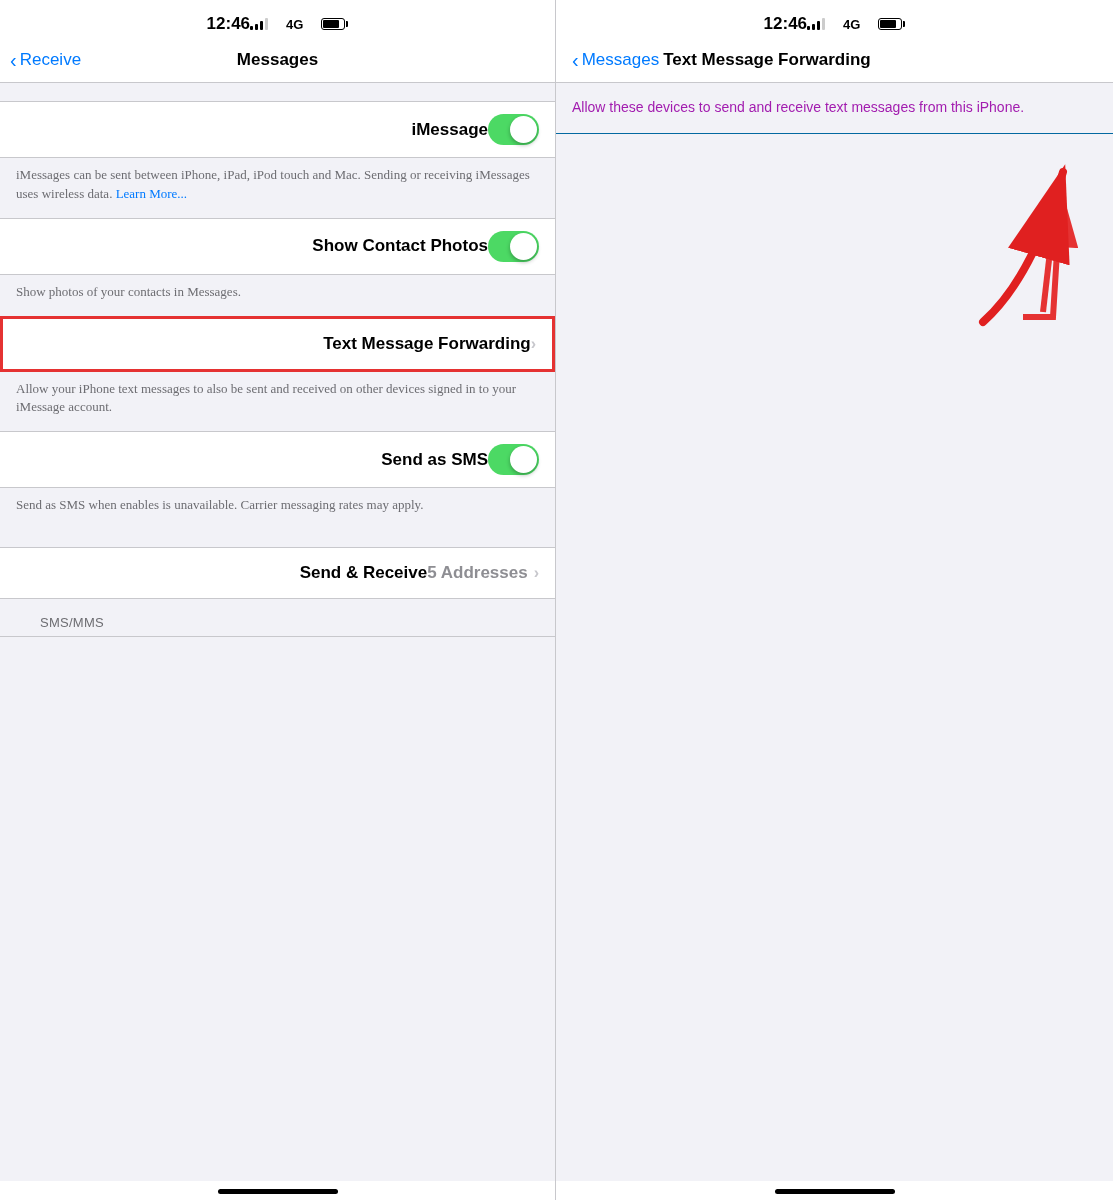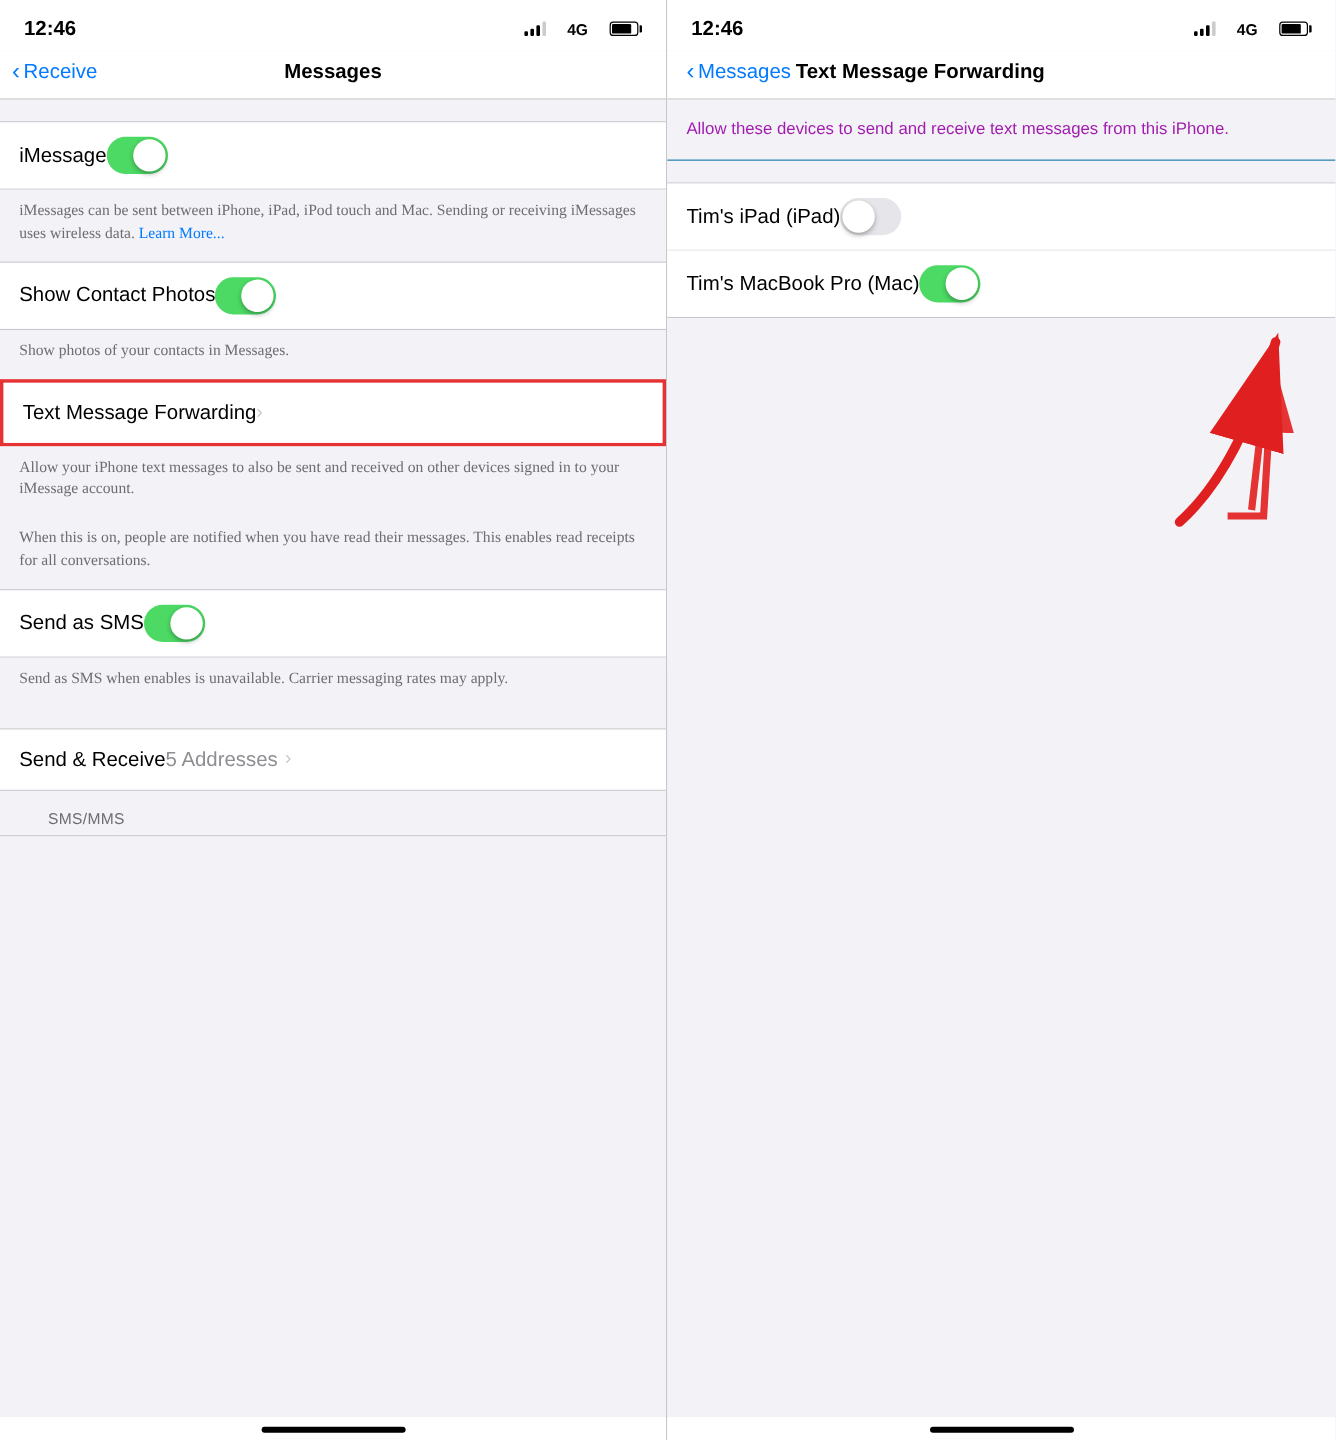--- a/index.html
+++ b/index.html
@@ -20,21 +20,21 @@
       border-right: 1px solid #c8c8cc;
     }
     .phone-panel.right-panel {
       width: 557px;
       border-right: none;
     }
 
     
     .status-bar {
       display: flex;
-      justify-content: space-between;
+      justify-content: center;
       align-items: center;
       padding: 14px 20px 8px 20px;
       background: #fff;
     }
     .status-time {
       font-size: 17px;
       font-weight: 600;
       color: #000;
     }
     .status-icons {
@@ -152,25 +152,26 @@
       background: #fff;
       border-top: 1px solid #c8c8cc;
       border-bottom: 1px solid #c8c8cc;
       margin-bottom: 0;
     }
 
     
     .settings-row {
       display: flex;
       align-items: center;
-      justify-content: flex-start;
+      justify-content: flex-end;
       padding: 12px 16px;
       background: #fff;
       border-bottom: 1px solid #e5e5ea;
       min-height: 50px;
+      font-weight: bold;
     }
     .settings-row:last-child {
       border-bottom: none;
     }
     .settings-row-label {
       font-size: 17px;
       color: #000;
     }
     .settings-row-value {
       display: flex;
@@ -333,23 +334,20 @@
         <span class="settings-row-label">Text Message Forwarding</span>
         <div class="settings-row-value">
           <span class="chevron-right">›</span>
         </div>
       </div>
     </div>
     <div class="description-text">
       Allow your iPhone text messages to also be sent and received on other devices signed in to your iMessage account.
     </div>
 
-    <div class="description-text">
-      When this is on, people are notified when you have read their messages. This enables read receipts for all conversations.
-    </div>
 
     <div class="settings-group">
       <div class="settings-row">
         <span class="settings-row-label">Send as SMS</span>
         <div class="toggle on">
           <div class="toggle-knob"></div>
         </div>
       </div>
     </div>
     <div class="description-text">
@@ -404,36 +402,20 @@
       <span class="nav-back-chevron">‹</span>
       <span class="nav-back-text">Messages</span>
     </div>
     <span class="nav-page-title">Text Message Forwarding</span>
   </div>
 
   <div class="content">
     <div class="right-description">Allow these devices to send and receive text messages from this iPhone.</div>
 
     <div class="section-spacer"></div>
-    <div class="settings-group">
-
-      <div class="settings-row">
-        <span class="settings-row-label">Tim's iPad (iPad)</span>
-        <div class="toggle off">
-          <div class="toggle-knob"></div>
-        </div>
-      </div>
-
-      <div class="settings-row" style="border-bottom:none;">
-        <span class="settings-row-label">Tim's MacBook Pro (Mac)</span>
-        <div class="toggle on">
-          <div class="toggle-knob"></div>
-        </div>
-      </div>
-    </div>
 
     <div style="position:relative; height:200px; background:#f2f2f7;">
       <svg width="140" height="160" style="position:absolute; right:30px; top:10px;" viewBox="0 0 140 160">
 
         <defs>
           <marker id="arrowhead" markerWidth="10" markerHeight="7" refX="10" refY="3.5" orient="auto">
             <polygon points="0 0, 10 3.5, 0 7" fill="#e53232"></polygon>
           </marker>
         </defs>
         <line x1="100" y1="150" x2="115" y2="20" stroke="#e53232" stroke-width="6" marker-end="url(#arrowhead)"></line>

